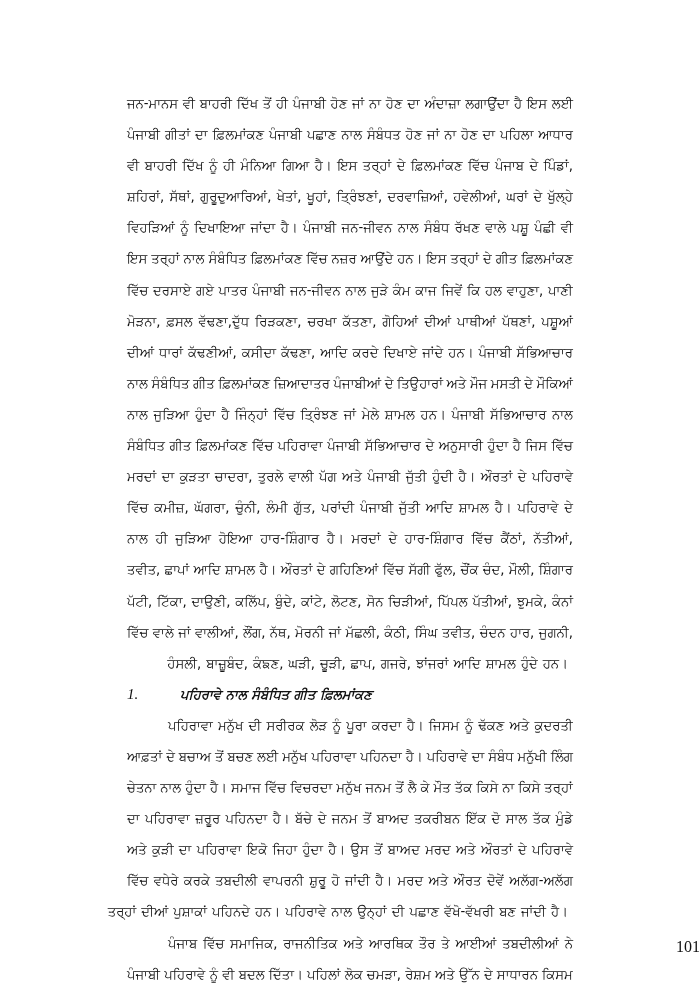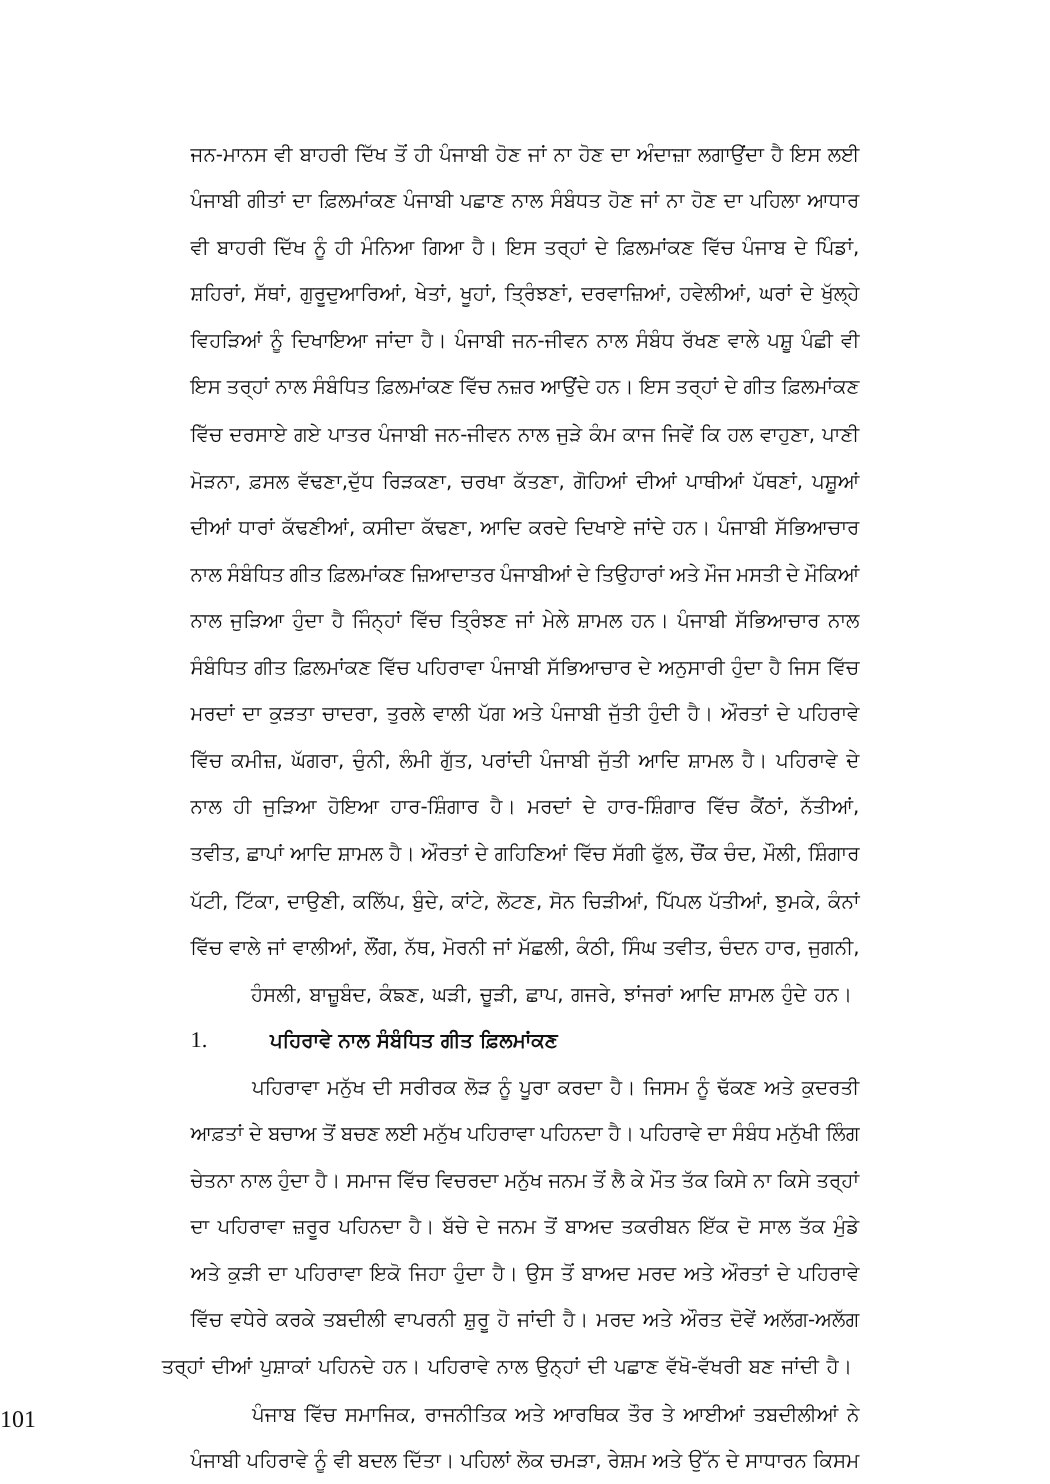--- a/index.html
+++ b/index.html
@@ -13,25 +13,25 @@
     font-size: 13.2px; color: #111111;
   }
   .line {
     height: 31.1px; line-height: 31.1px; white-space: nowrap;
     display: flex; justify-content: space-between;
   }
   .line.last { justify-content: flex-end; }
   .line.last span { margin-right: 5px; }
   .line.indent { padding-left: 41px; }
   .heading {
-    height: 31.1px; line-height: 31.1px; white-space: nowrap; font-weight: bold;
+    height: 31.1px; line-height: 31.1px; white-space: nowrap; font-weight: bold; font-style: italic;
   }
   .heading .num { display: inline-block; width: 53px; font-family: "Liberation Serif", serif; font-weight: normal; font-size: 15px; }
   .page-number {
-    position: absolute; top: 938px; left: 0; width: 700px; text-align: left;
+    position: absolute; top: 938px; left: 0; width: 700px; text-align: right;
     font-family: "Liberation Serif", serif; font-size: 16px; color: #111;
   }
 </style>
 </head>
 <body>
 
 <div class="page">
   <div class="text-block" id="text-block">
       <div>
         <div class="line">

